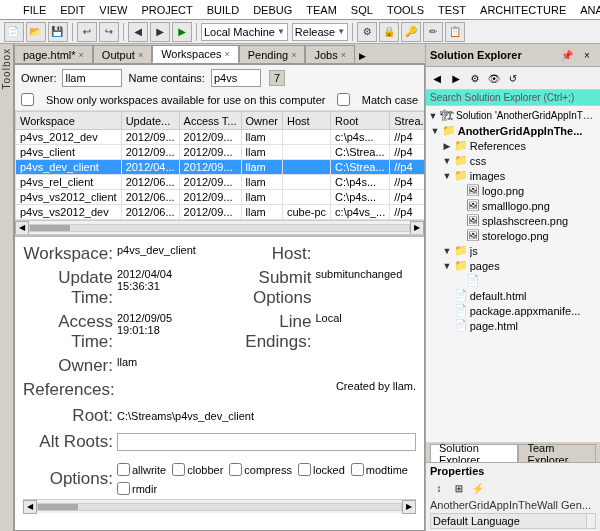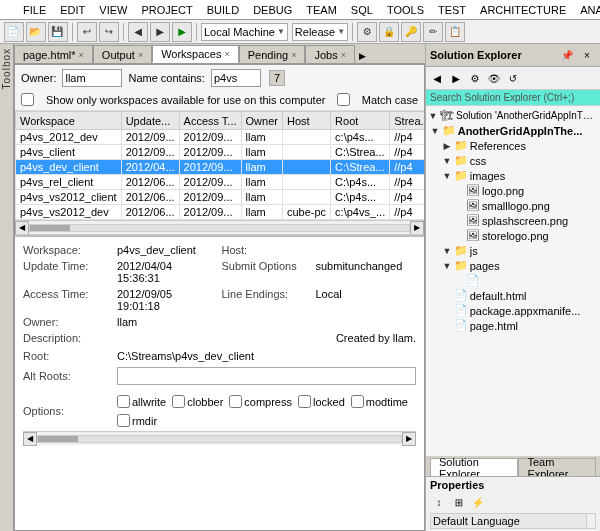--- a/index.html
+++ b/index.html
@@ -216,22 +216,23 @@
       border-top: 2px solid #bbb;
     }
     .details-grid {
       display: grid;
       grid-template-columns: 90px 1fr 90px 1fr;
       gap: 2px 4px;
       align-items: start;
     }
     .detail-label {
       color: #444;
-      font-size: 11px;
+      font-size: 17px;
       padding: 1px 0;
+      text-align: right;
     }
     .detail-value {
       color: #000;
       font-size: 11px;
       padding: 1px 0;
     }
     .detail-full-row {
       grid-column: 1 / -1;
       display: flex;
       align-items: center;
@@ -616,21 +617,21 @@
           <span class="detail-label">Access Time:</span>
           <span class="detail-value">2012/09/05 19:01:18</span>
           <span class="detail-label">Line Endings:</span>
           <span class="detail-value">Local</span>
 
           <span class="detail-label">Owner:</span>
           <span class="detail-value">llam</span>
           <span class="detail-label"></span>
           <span class="detail-value"></span>
 
-          <span class="detail-label">Description:</span>
+          <span class="detail-label">References:</span>
           <span class="detail-value" style="grid-column: 2 / -1; text-align: right;">Created by llam.</span>
         </div>
 
         <div class="detail-full-row">
           <span class="detail-label">Root:</span>
           <span class="detail-value">C:\Streams\p4vs_dev_client</span>
         </div>
         <div class="detail-full-row">
           <span class="detail-label">Alt Roots:</span>
           <input class="text-input-wide" style="">
@@ -800,20 +801,25 @@
       </div>
     </div>
 
     <div class="properties-panel">
       <div class="properties-header">Properties</div>
       <div class="properties-toolbar">
         <button class="se-btn">↕</button>
         <button class="se-btn">⊞</button>
         <button class="se-btn">⚡</button>
       </div>
+      <div class="properties-item">
+        <span>AnotherGridAppInTheWall</span>
+        <span> </span>
+        <span>Gen...</span>
+      </div>
       <table style="width:100%;font-size:11px;border-collapse:collapse;margin-top:2px;">
         <tbody>
             <tr>
           <td style="padding:1px 2px;border:1px solid #ccc;background:#e8e8e8;">Default Language</td>
           <td style="padding:1px 2px;border:1px solid #ccc;"></td>
         </tr>
       </tbody>
         </table>
     </div>
   </div>

